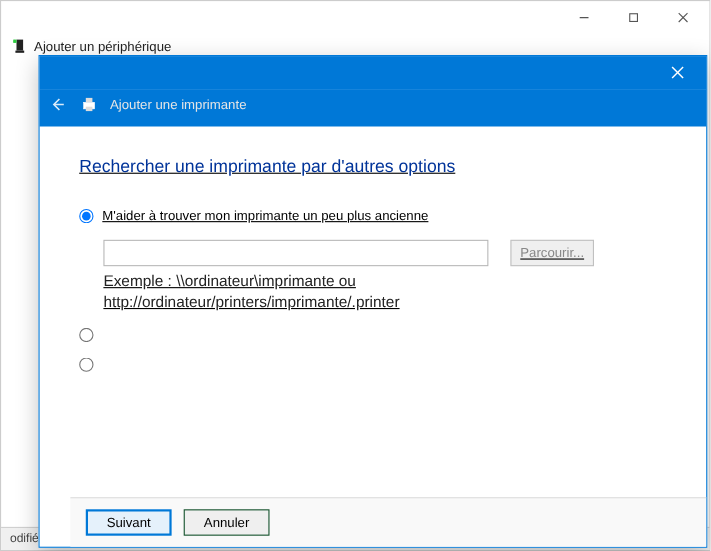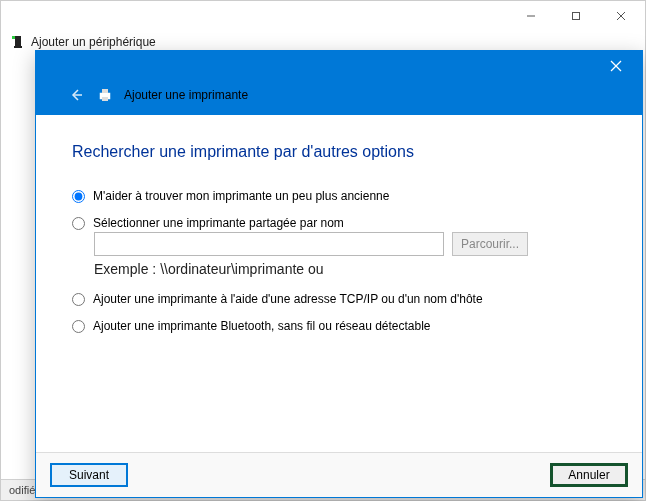--- a/index.html
+++ b/index.html
@@ -85,41 +85,42 @@
     width: 40px;
     height: 26px;
     display: flex;
     align-items: center;
     justify-content: center;
     color: #fff;
     font-size: 14px;
   }
   .wizard-header {
     background: #0078d7;
-    color: #000000;
-    padding: 4px 14px 10px 30px;
+    color: #e5e5e5;
+    padding: 4px 14px 10px 6px;
     display: flex;
     align-items: center;
     gap: 10px;
     font-size: 12px;
   }
   .back-arrow {
     width: 20px; height: 20px;
     display: flex; align-items: center; justify-content: center;
     opacity: 0.85;
   }
   .printer-icon {
     width: 18px; height: 18px;
     display: flex;
     align-items: center; justify-content: center;
   }
   .wizard-body {
     flex: 1;
     padding: 18px 36px 10px 36px;
     overflow: auto;
+    text-decoration: underline;
   }
   .wizard-heading {
     color: #003399;
     font-size: 16px;
     font-weight: 400;
     margin: 10px 0 28px 0;
   }
   .options {
     display: flex;
     flex-direction: column;
@@ -137,21 +138,21 @@
   }
   .shared-sub {
     margin-left: 22px;
     margin-top: 2px;
     display: flex;
     flex-direction: column;
     gap: 4px;
   }
   .shared-input-row {
     display: flex;
-    gap: 8px;
+    gap: 20px;
     align-items: center;
   }
   .shared-input-row input[type=text] {
     width: 350px;
     height: 24px;
     border: 1px solid #b8b8b8;
     padding: 2px 4px;
     font-size: 12px;
   }
   .browse-btn {
@@ -167,28 +168,29 @@
   }
   .example-text {
     font-size: 14px;
     color: #222;
     line-height: 1.35;
   }
   .wizard-footer {
     border-top: 1px solid #ddd;
     padding: 10px 14px;
     display: flex;
-    justify-content: space-between;
+    justify-content: flex-start;
     gap: 11px;
     background: #f9f9f9;
+    margin-left: 28px;
   }
   .btn {
     min-width: 78px;
     height: 24px;
-    border: 3px solid #14532d;
+    border: 1px solid #14532d;
     background: #efefef;
     font-size: 12px;
     display: flex;
     align-items: center;
     justify-content: center;
     cursor: default;
   }
   .btn.primary {
     border: 2px solid #0078d7;
     background: #e5f1fb;
@@ -262,43 +264,38 @@
     <div class="wizard-heading">Rechercher une imprimante par d'autres options</div>
 
     <div class="options">
 
       <label class="option-row">
         <input type="radio" name="opt" checked="" style="">
         <span>M'aider à trouver mon imprimante un peu plus ancienne</span>
       </label>
 
       <div>
-        <label class="option-row">
-          <input type="radio" name="opt" style="">
-          <span>Sélectionner une imprimante partagée par nom</span>
-        </label>
         <div class="shared-sub">
           <div class="shared-input-row">
             <input type="text" value="" style="">
             <div class="browse-btn">Parcourir...</div>
           </div>
           <div class="example-text">
             <span>Exemple : \\ordinateur\imprimante ou</span><br>
+            <span>http://ordinateur/printers/imprimante/.printer</span>
           </div>
         </div>
       </div>
 
       <label class="option-row">
         <input type="radio" name="opt" style="">
-        <span>Ajouter une imprimante à l'aide d'une adresse TCP/IP ou d'un nom d'hôte</span>
       </label>
 
       <label class="option-row">
         <input type="radio" name="opt" style="">
-        <span>Ajouter une imprimante Bluetooth, sans fil ou réseau détectable</span>
       </label>
 
 
     </div>
   </div>
 
   <div class="wizard-footer">
     <div class="btn primary">Suivant</div>
     <div class="btn">Annuler</div>
   </div>

